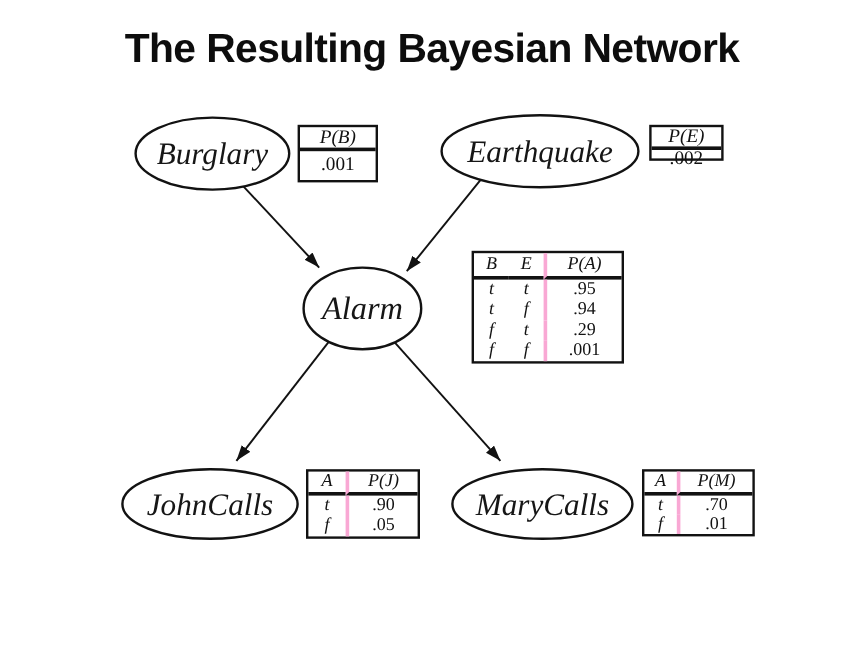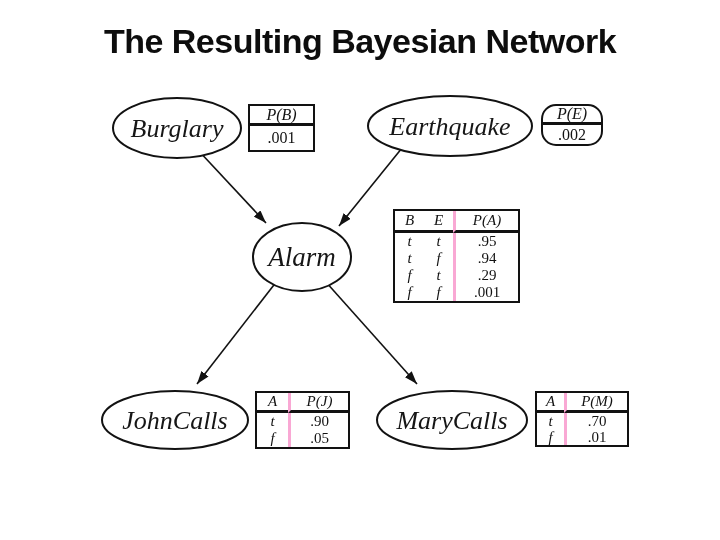--- a/index.html
+++ b/index.html
@@ -33,22 +33,22 @@
   .cell {
     display: flex; align-items: center; justify-content: center;
     font-size: 15px; line-height: 1; box-sizing: border-box;
   }
   .ital { font-style: italic; }
   .hd { border-bottom: 3px solid #121212; }   
   .vd { border-left: 3px solid #f9a8d4; }     
 
   #cpt-b { left: 248px; top: 104px; width: 67px; height: 48px;
            grid-template-columns: 1fr; grid-template-rows: 20px 1fr; }
-  #cpt-e { left: 541px; top: 104px; width: 62px; height: 42px;
-           grid-template-columns: 1fr; grid-template-rows: 19px 1fr; border-radius: 15px; }
+  #cpt-e { left: 541px; top: 104px; width: 62px; height: 30px;
+           grid-template-columns: 1fr; grid-template-rows: 19px 1fr; }
   #cpt-b .cell, #cpt-e .cell { font-size: 16px; }
 
   #cpt-a { left: 393px; top: 209px; width: 127px; height: 94px;
            grid-template-columns: 29px 29px 1fr;
            grid-template-rows: 22px 1fr 1fr 1fr 1fr; }
   #cpt-a .cell { font-size: 15px; }
 
   #cpt-j { left: 255px; top: 391px; width: 95px; height: 58px;
            grid-template-columns: 31px 1fr;
            grid-template-rows: 20px 1fr 1fr; }

